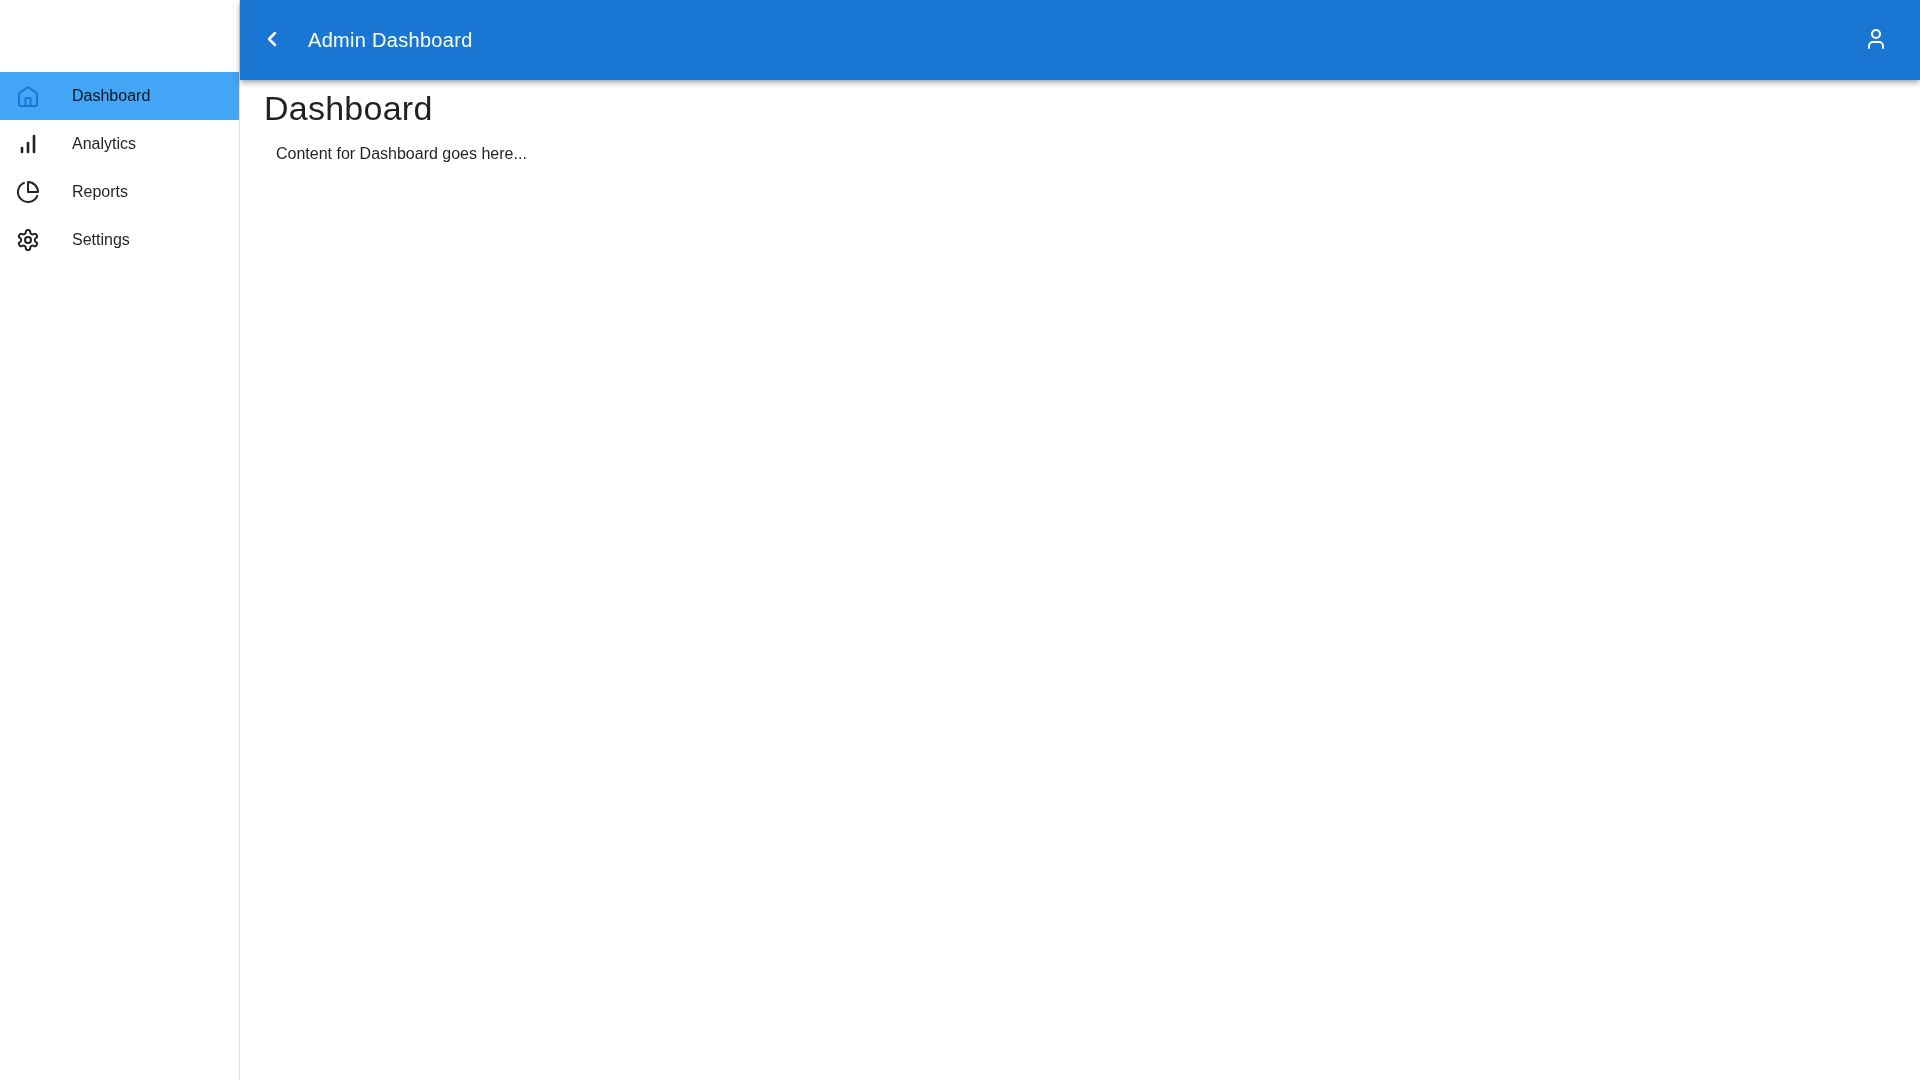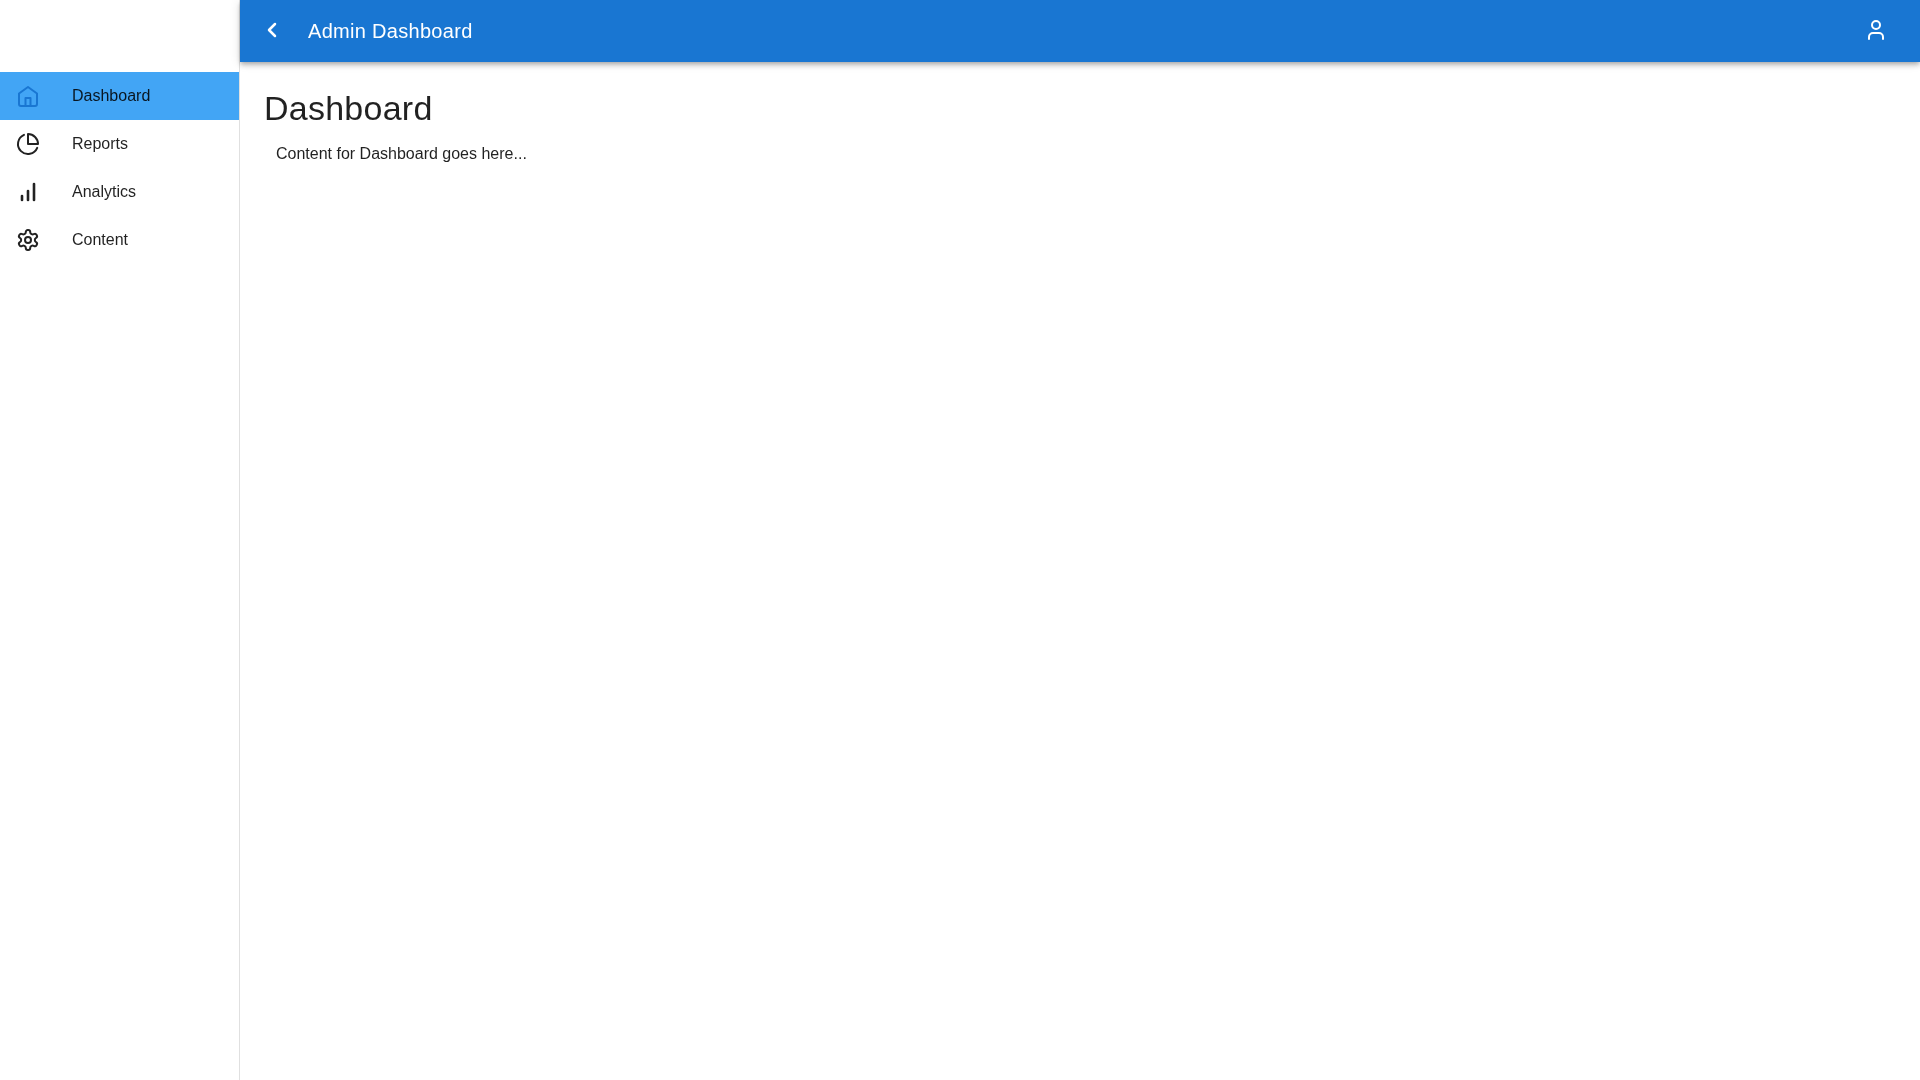--- a/index.html
+++ b/index.html
@@ -8,21 +8,21 @@
     width: 1920px; height: 1080px;
     background: #ffffff;
     font-family: "Liberation Sans", sans-serif;
     overflow: hidden;
   }
 
   
   .appbar {
     position: fixed;
     top: 0; left: 240px; right: 0;
-    height: 62px;
+    height: 80px;
     background: #1976d2;
     display: flex;
     align-items: center;
     padding: 0 24px 0 12px;
     box-shadow: 0 2px 4px -1px rgba(0,0,0,.2),
                 0 4px 5px 0 rgba(0,0,0,.14),
                 0 1px 10px 0 rgba(0,0,0,.12);
     z-index: 20;
   }
   .icon-btn {
@@ -133,45 +133,45 @@
         <span class="side-icon" style="color: rgb(25, 118, 210);">
           <svg width="24" height="24" viewBox="0 0 24 24" fill="none" stroke="currentColor" stroke-width="2" stroke-linecap="round" stroke-linejoin="round">
             <path d="M3 9.5 12 3l9 6.5V20a2 2 0 0 1-2 2H5a2 2 0 0 1-2-2z"></path>
             <path d="M9.5 22v-8h5v8"></path>
           </svg>
         </span>
         <span class="side-label">Dashboard</span>
       </li>
       <li class="side-item">
         <span class="side-icon">
-          <svg width="24" height="24" viewBox="0 0 24 24" fill="none" stroke="currentColor" stroke-width="2" stroke-linecap="round" stroke-linejoin="round">
-            <path d="M21.21 15.89A10 10 0 1 1 8 2.83"></path>
-            <path d="M22 12A10 10 0 0 0 12 2v10z"></path>
-          </svg>
-        </span>
-        <span class="side-label">Reports</span>
-      </li>
-      <li class="side-item">
-        <span class="side-icon">
           <svg width="24" height="24" viewBox="0 0 24 24" fill="none" stroke="currentColor" stroke-width="2.6" stroke-linecap="round" stroke-linejoin="round">
             <path d="M6 20v-4"></path>
             <path d="M12 20v-9"></path>
             <path d="M18 20V4"></path>
           </svg>
         </span>
         <span class="side-label">Analytics</span>
       </li>
       <li class="side-item">
         <span class="side-icon">
           <svg width="24" height="24" viewBox="0 0 24 24" fill="none" stroke="currentColor" stroke-width="2" stroke-linecap="round" stroke-linejoin="round">
+            <path d="M21.21 15.89A10 10 0 1 1 8 2.83"></path>
+            <path d="M22 12A10 10 0 0 0 12 2v10z"></path>
+          </svg>
+        </span>
+        <span class="side-label">Reports</span>
+      </li>
+      <li class="side-item">
+        <span class="side-icon">
+          <svg width="24" height="24" viewBox="0 0 24 24" fill="none" stroke="currentColor" stroke-width="2" stroke-linecap="round" stroke-linejoin="round">
             <path d="M12.22 2h-.44a2 2 0 0 0-2 2v.18a2 2 0 0 1-1 1.73l-.43.25a2 2 0 0 1-2 0l-.15-.08a2 2 0 0 0-2.73.73l-.22.38a2 2 0 0 0 .73 2.73l.15.1a2 2 0 0 1 1 1.72v.51a2 2 0 0 1-1 1.74l-.15.09a2 2 0 0 0-.73 2.73l.22.38a2 2 0 0 0 2.73.73l.15-.08a2 2 0 0 1 2 0l.43.25a2 2 0 0 1 1 1.73V20a2 2 0 0 0 2 2h.44a2 2 0 0 0 2-2v-.18a2 2 0 0 1 1-1.73l.43-.25a2 2 0 0 1 2 0l.15.08a2 2 0 0 0 2.73-.73l.22-.39a2 2 0 0 0-.73-2.73l-.15-.08a2 2 0 0 1-1-1.74v-.5a2 2 0 0 1 1-1.74l.15-.09a2 2 0 0 0 .73-2.73l-.22-.38a2 2 0 0 0-2.73-.73l-.15.08a2 2 0 0 1-2 0l-.43-.25a2 2 0 0 1-1-1.73V4a2 2 0 0 0-2-2z"></path>
             <circle cx="12" cy="12" r="3"></circle>
           </svg>
         </span>
-        <span class="side-label">Content</span>
+        <span class="side-label">Settings</span>
       </li>
     </ul>
 </nav>
 
 <main class="main">
   <div class="main-inner">
     <h2 class="page-title">Dashboard</h2>
     <p class="page-body">Content for Dashboard goes here...</p>
   </div>
 </main>

